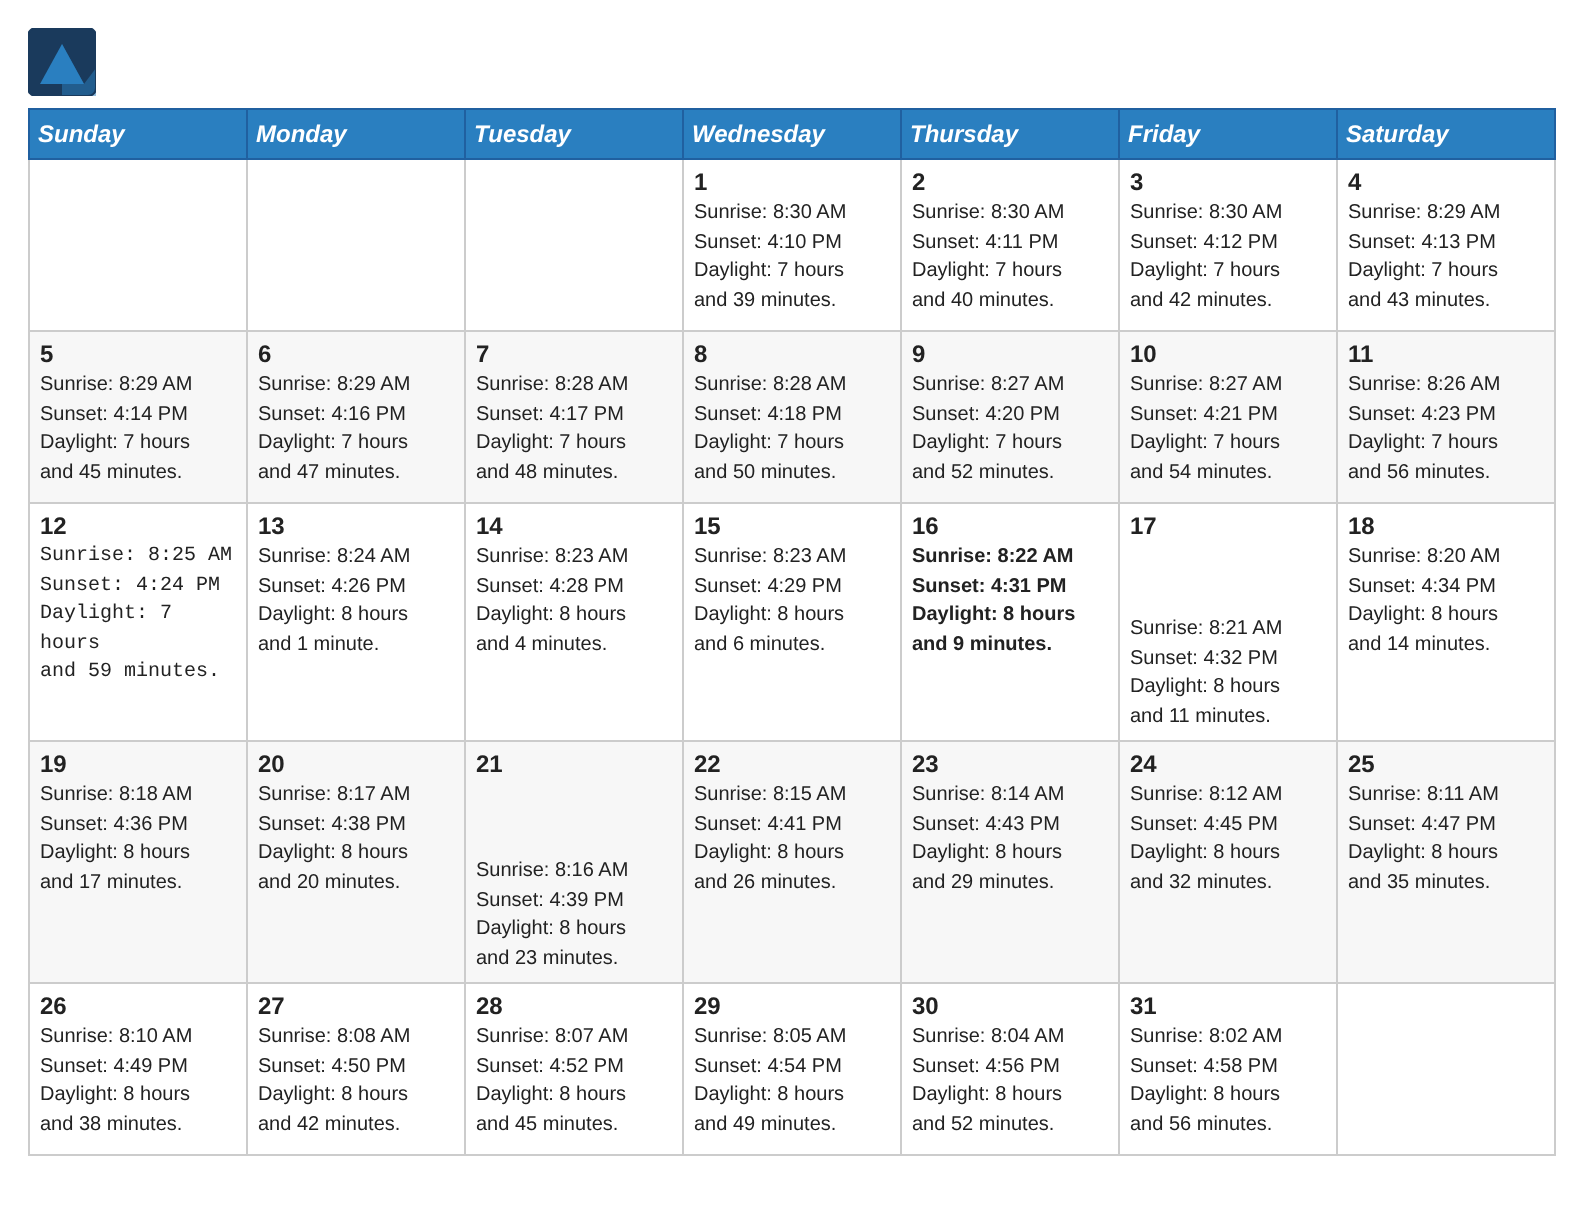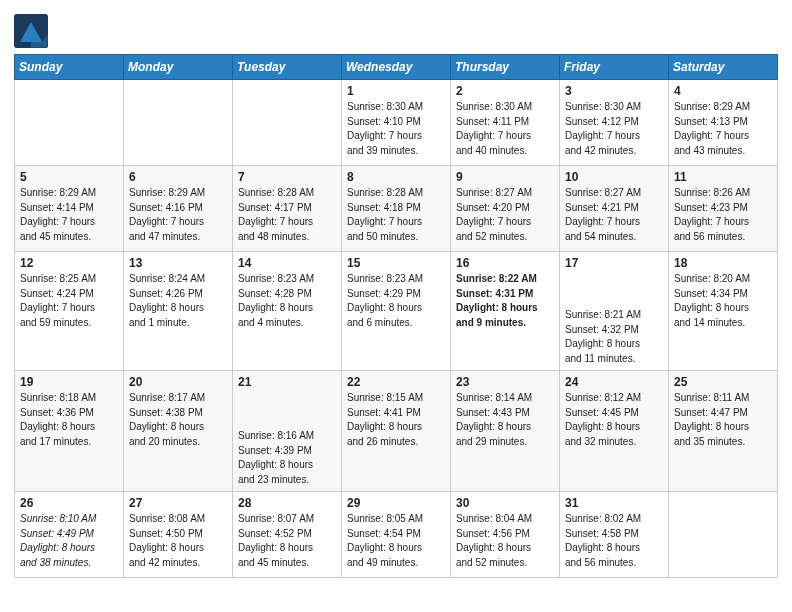--- a/index.html
+++ b/index.html
@@ -215,21 +215,21 @@
             <span class="day-number">11</span>
             <div class="day-info" style="white-space: pre-line;">Sunrise: 8:26 AM
 Sunset: 4:23 PM
 Daylight: 7 hours
 and 56 minutes.</div>
           </td>
         </tr>
         <tr>
           <td>
             <span class="day-number">12</span>
-            <div class="day-info" style="white-space: pre-line;">Sunrise: 8:25 AM
+            <div class="day-info" style="white-space: pre-line; font-family: Liberation Mono, monospace;">Sunrise: 8:25 AM
 Sunset: 4:24 PM
 Daylight: 7 hours
 and 59 minutes.</div>
           </td>
           <td>
             <span class="day-number">13</span>
             <div class="day-info" style="white-space: pre-line;">Sunrise: 8:24 AM
 Sunset: 4:26 PM
 Daylight: 8 hours
 and 1 minute.</div>
@@ -317,21 +317,21 @@
             <span class="day-number">25</span>
             <div class="day-info" style="white-space: pre-line;">Sunrise: 8:11 AM
 Sunset: 4:47 PM
 Daylight: 8 hours
 and 35 minutes.</div>
           </td>
         </tr>
         <tr>
           <td>
             <span class="day-number">26</span>
-            <div class="day-info" style="white-space: pre-line; font-style: italic;">Sunrise: 8:10 AM
+            <div class="day-info" style="white-space: pre-line;">Sunrise: 8:10 AM
 Sunset: 4:49 PM
 Daylight: 8 hours
 and 38 minutes.</div>
           </td>
           <td>
             <span class="day-number">27</span>
             <div class="day-info" style="white-space: pre-line;">Sunrise: 8:08 AM
 Sunset: 4:50 PM
 Daylight: 8 hours
 and 42 minutes.</div>

